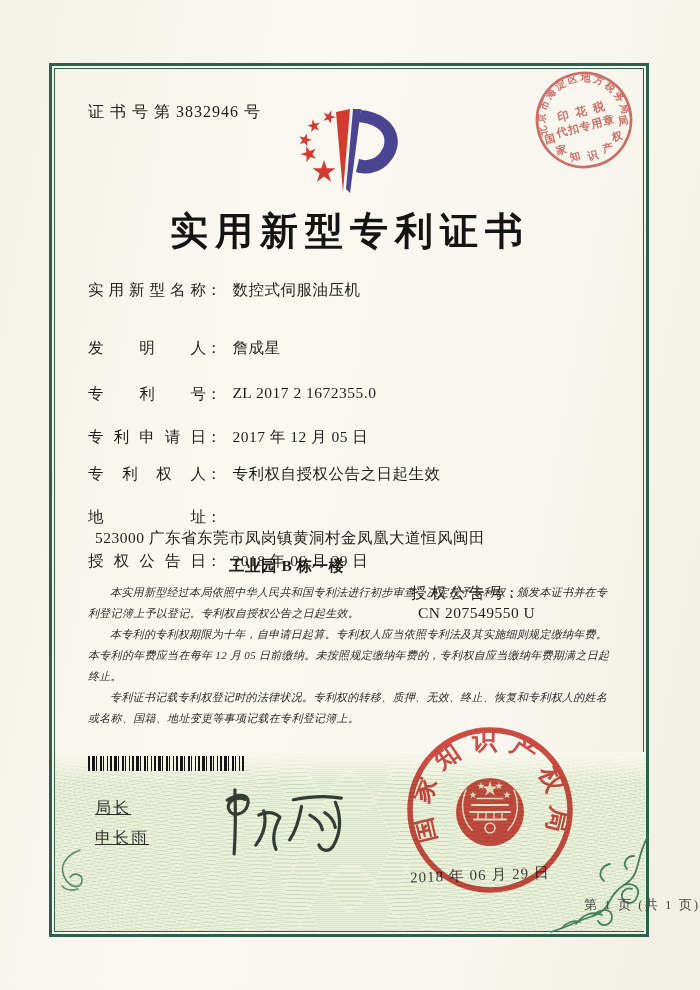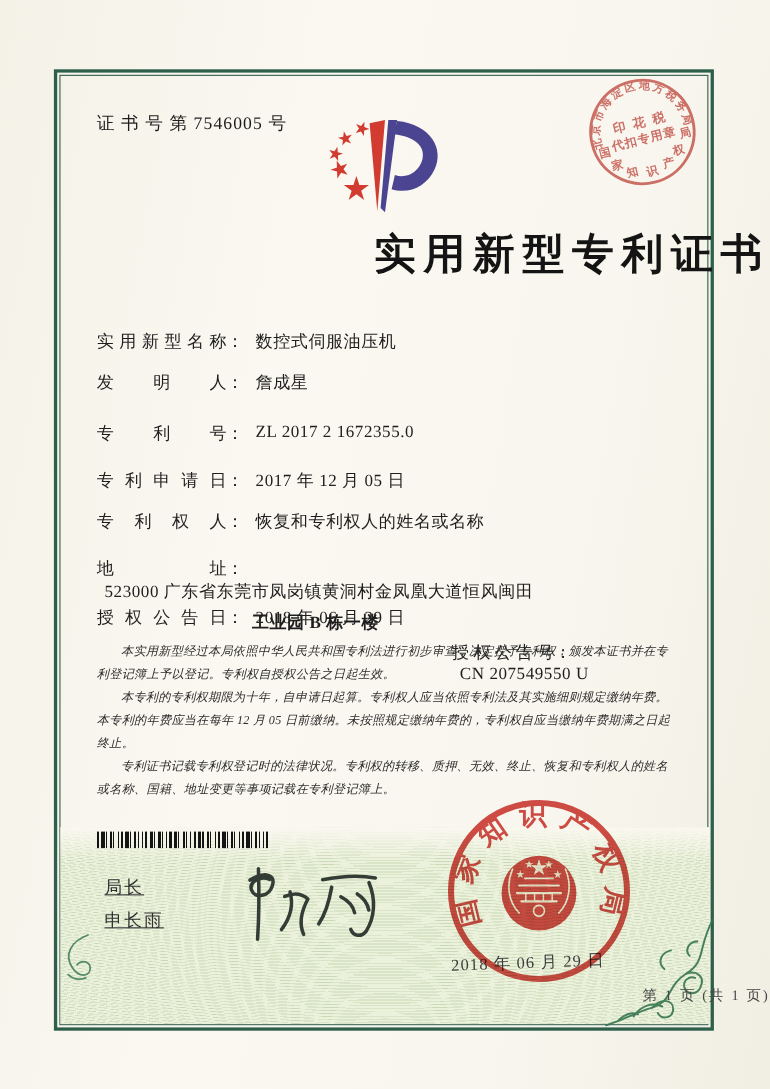--- a/index.html
+++ b/index.html
@@ -10,21 +10,21 @@
   .frame{position:absolute;left:49px;top:63px;width:594px;height:868px;border:3px solid #2e5f4b;}
   .frame::after{content:"";position:absolute;inset:2px;border:1px solid #2e5f4b;}
   
   .cert-no{position:absolute;left:88px;top:102px;font-size:16px;letter-spacing:1px;color:#1d1d1d;}
   
   .tax-stamp{position:absolute;left:528px;top:64px;width:112px;height:112px;
              transform:rotate(-14deg);opacity:.82;mix-blend-mode:multiply;}
   
   .logo{position:absolute;left:286px;top:106px;width:128px;height:100px;}
   
-  .title{position:absolute;left:0;right:0;top:206px;text-align:right;font-size:38px;
+  .title{position:absolute;left:0;right:0;top:206px;text-align:center;font-size:38px;
          font-weight:700;letter-spacing:7px;color:#141414;}
   
   .frow{position:absolute;left:88px;width:530px;font-size:15.5px;color:#1e1e1e;}
   .flabel{display:inline-block;width:118px;text-align:justify;text-align-last:justify;vertical-align:top;}
   .flabel-sm{display:inline-block;width:93px;text-align:justify;text-align-last:justify;vertical-align:top;}
   .fcolon{display:inline-block;vertical-align:top;}
   .fvalue{display:inline-block;margin-left:7px;vertical-align:top;letter-spacing:.5px;}
   .fvalue2{margin-left:141px;margin-top:7px;letter-spacing:.5px;font-weight:bold;}
   .grant-no{position:absolute;left:323px;top:0;margin-top:32px;}
   
@@ -63,21 +63,21 @@
           letter-spacing:2px;color:#464646;}
   svg{display:block;}
 </style>
 </head>
 <body>
 
 <div class="page">
 
   <div class="frame"></div>
 
-  <div class="cert-no">证 书 号 第 7546005 号</div>
+  <div class="cert-no">证 书 号 第 3832946 号</div>
 
   <div class="tax-stamp">
     <svg width="112" height="112" viewBox="0 0 112 112">
       <defs>
         <path id="starP" d="M0,-1 L0.2245,-0.309 L0.951,-0.309 L0.363,0.118 L0.588,0.809 L0,0.382 L-0.588,0.809 L-0.363,0.118 L-0.951,-0.309 L-0.2245,-0.309 Z"></path>
         <path id="stampArcTop" d="M 24,78.4 A 39,39 0 1 1 87.9,78.4" fill="none"></path>
       </defs>
       <circle cx="56" cy="56" r="47" fill="none" stroke="#c8544c" stroke-width="2.6"></circle>
       <text font-size="10" font-weight="700" fill="#c8544c" letter-spacing="2.2" text-anchor="middle" font-family="'Liberation Serif',serif">
         <textPath href="#stampArcTop" startOffset="50%">北京市海淀区地方税务局</textPath>
@@ -102,39 +102,39 @@
         <use href="#starP" transform="translate(23,48) scale(8.5) rotate(-20)"></use>
         <use href="#starP" transform="translate(19,34) scale(6.8) rotate(15)"></use>
         <use href="#starP" transform="translate(28,20) scale(6.8) rotate(-12)"></use>
         <use href="#starP" transform="translate(43,11) scale(6.8) rotate(20)"></use>
       </g>
     </svg>
   </div>
 
   <div class="title">实用新型专利证书</div>
 
-  <div class="frow" style="top:300px">
+  <div class="frow" style="top:280px">
     <span class="flabel">实用新型名称</span><span class="fcolon">：</span>
     <span class="fvalue">数控式伺服油压机</span>
   </div>
   <div class="frow" style="top:338px">
     <span class="flabel">发明人</span><span class="fcolon">：</span>
     <span class="fvalue">詹成星</span>
   </div>
   <div class="frow" style="top:384px">
     <span class="flabel">专利号</span><span class="fcolon">：</span>
     <span class="fvalue">ZL 2017 2 1672355.0</span>
   </div>
   <div class="frow" style="top:427px">
     <span class="flabel">专利申请日</span><span class="fcolon">：</span>
     <span class="fvalue">2017 年 12 月 05 日</span>
   </div>
   <div class="frow" style="top:464px">
     <span class="flabel">专利权人</span><span class="fcolon">：</span>
-    <span class="fvalue">恢复和专利权人的姓名或名称</span>
+    <span class="fvalue">专利权自授权公告之日起生效</span>
   </div>
   <div class="frow" style="top:507px">
     <span class="flabel">地址</span><span class="fcolon">：</span>
     <span class="fvalue">523000 广东省东莞市凤岗镇黄洞村金凤凰大道恒风闽田</span>
     <div class="fvalue2">工业园 B 栋一楼</div>
   </div>
   <div class="frow" style="top:551px">
     <span class="flabel">授权公告日</span><span class="fcolon">：</span>
     <span class="fvalue">2018 年 06 月 29 日</span>
     <span class="grant-no">

